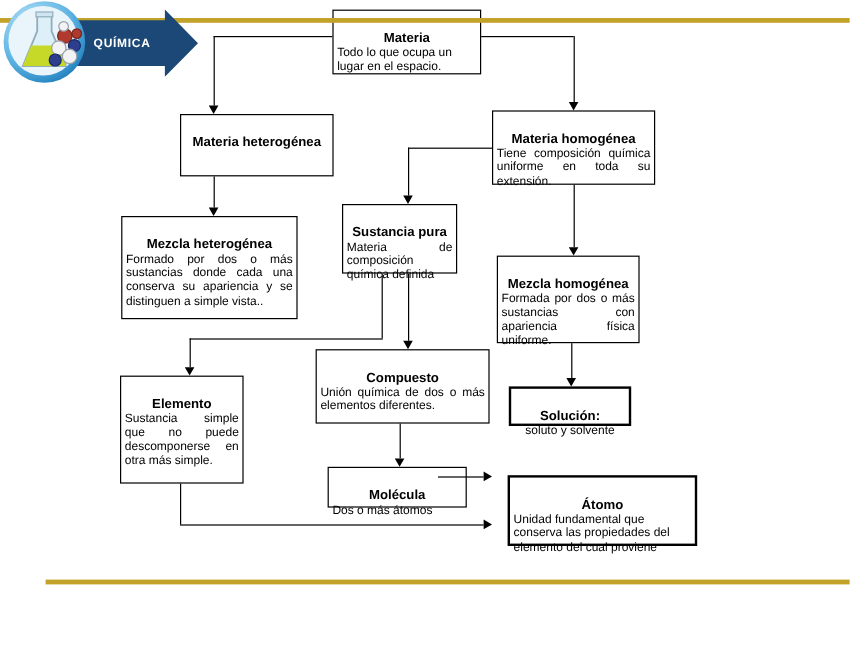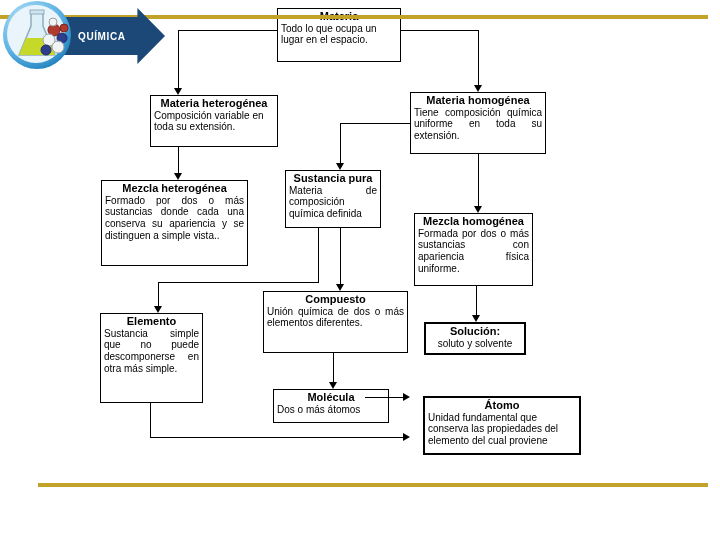--- a/index.html
+++ b/index.html
@@ -14,21 +14,21 @@
   
   .logo-arrow{position:absolute;left:50px;top:8px;width:115px;height:56px;z-index:7;
     background:var(--navy,#1B4876);
     clip-path:polygon(0 16%,76% 16%,76% 0,100% 50%,76% 100%,76% 84%,0 84%);
     display:flex;align-items:center;}
   .logo-arrow span{padding-left:28px;font-size:10px;font-weight:bold;color:#fff;letter-spacing:.6px;}
   .logo-circle{position:absolute;left:2px;top:0px;width:70px;height:70px;z-index:8;}
 
   
   .box{position:absolute;background:#fff;border:1px solid #000;z-index:2;
-       padding:1px 3px 2px 3px;box-sizing:border-box;}
+       padding:17px 3px 2px 3px;box-sizing:border-box;}
   .box.thick{border-width:2px;}
   .box-title{font-size:11px;font-weight:bold;text-align:center;line-height:1.15;}
   .box-body{font-size:10px;line-height:1.18;text-align:left;}
   .box-body.just{text-align:justify;}
   .box-body.center{text-align:center;}
 
   
   .h-line{position:absolute;height:1px;background:#000;z-index:3;}
   .v-line{position:absolute;width:1px;background:#000;z-index:3;}
   .arr-down{position:absolute;width:0;height:0;z-index:3;
@@ -71,21 +71,20 @@
     <circle cx="51" cy="22" r="4" fill="#F2F3F4" stroke="#9AA0A6"></circle>
   </svg>
 
   <div class="box" style="left:277px;top:8px;width:124px;height:54px;">
     <div class="box-title">Materia</div>
     <div class="box-body">Todo lo que ocupa un lugar en el espacio.</div>
   </div>
 
   <div class="box" style="left:116px;top:95px;width:128px;height:52px;margin-left:34px;">
     <div class="box-title">Materia heterogénea</div>
-    <div class="box-body">Composición variable en toda su extensión.</div>
   </div>
 
   <div class="box" style="left:410px;top:92px;width:136px;height:62px;">
     <div class="box-title">Materia homogénea</div>
     <div class="box-body just">Tiene composición química uniforme en toda su extensión.</div>
   </div>
 
   <div class="box" style="left:101px;top:180px;width:147px;height:86px;">
     <div class="box-title">Mezcla heterogénea</div>
     <div class="box-body just">Formado por dos o más sustancias donde cada una conserva su apariencia y se distinguen a simple vista..</div>

